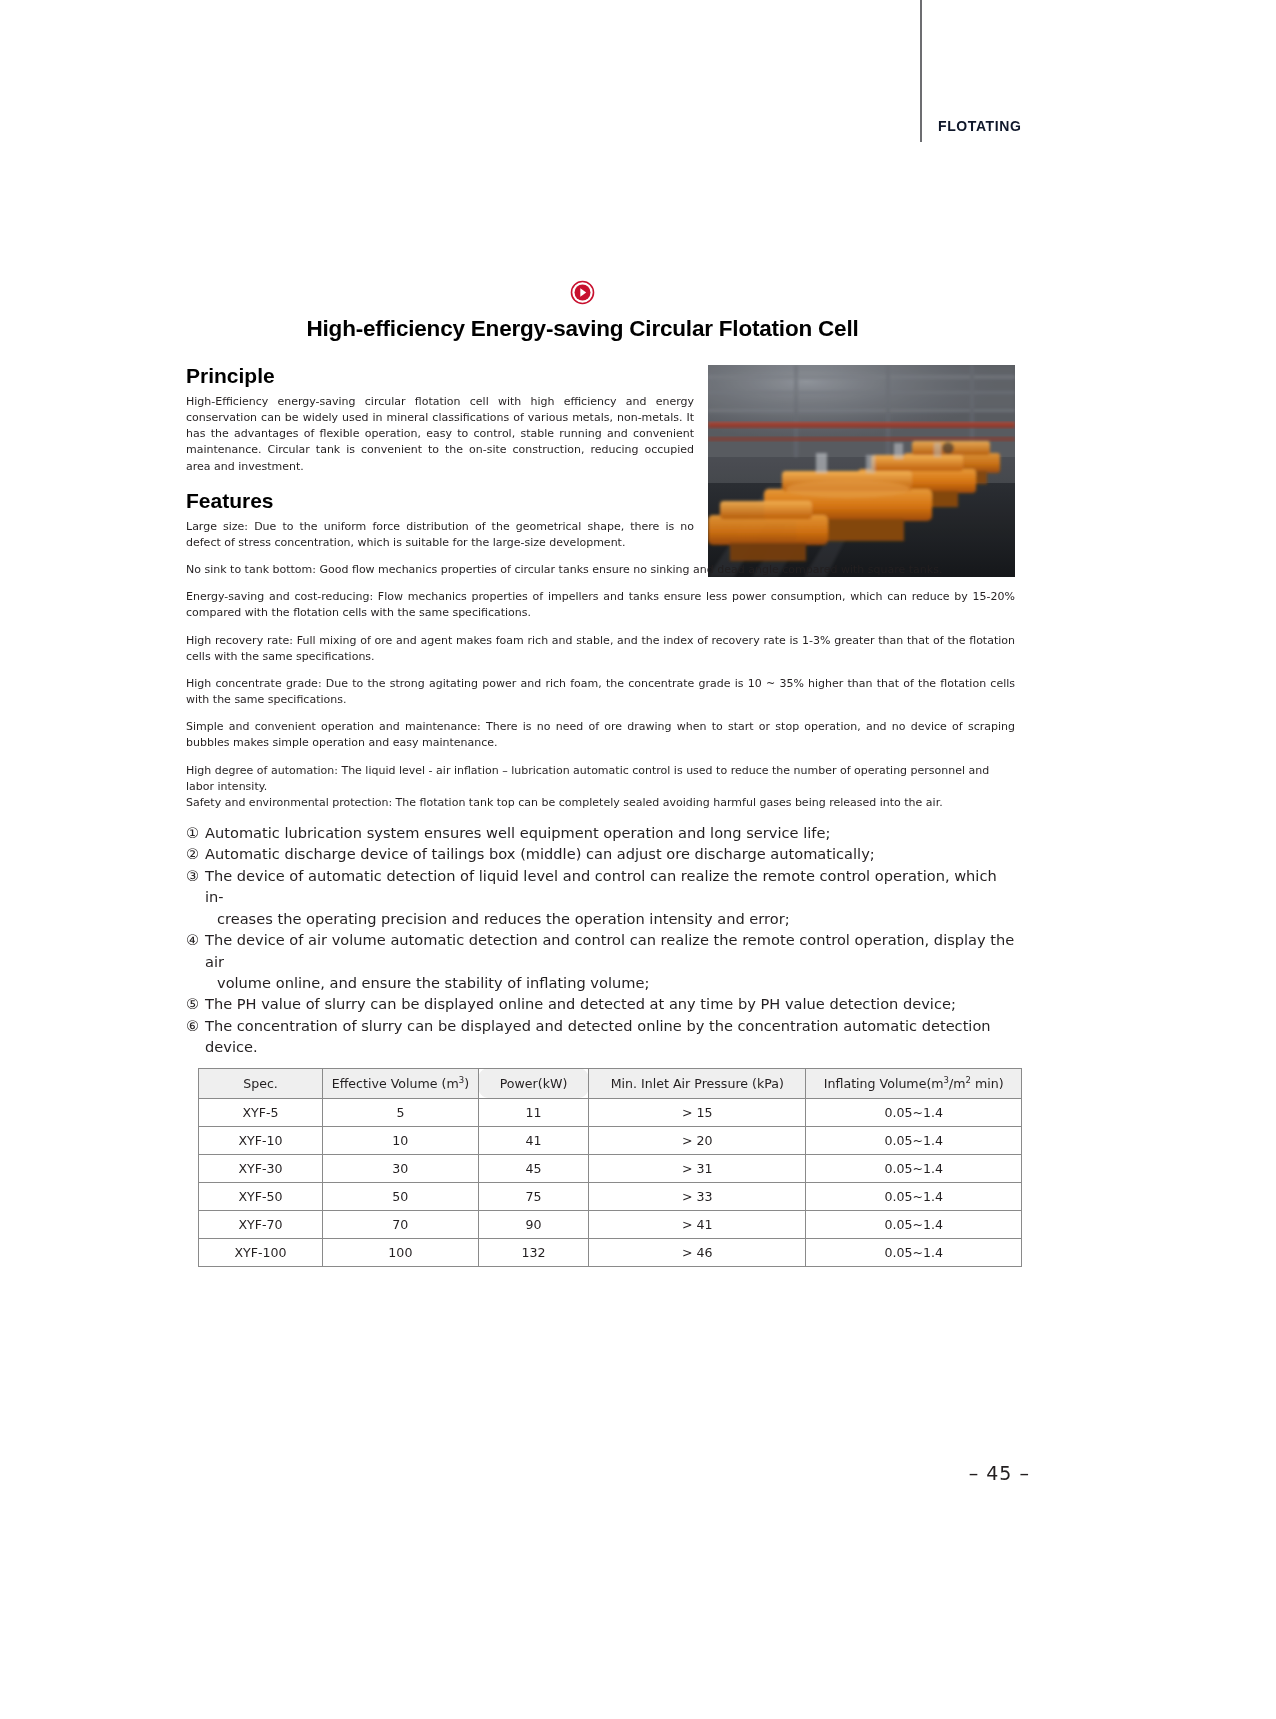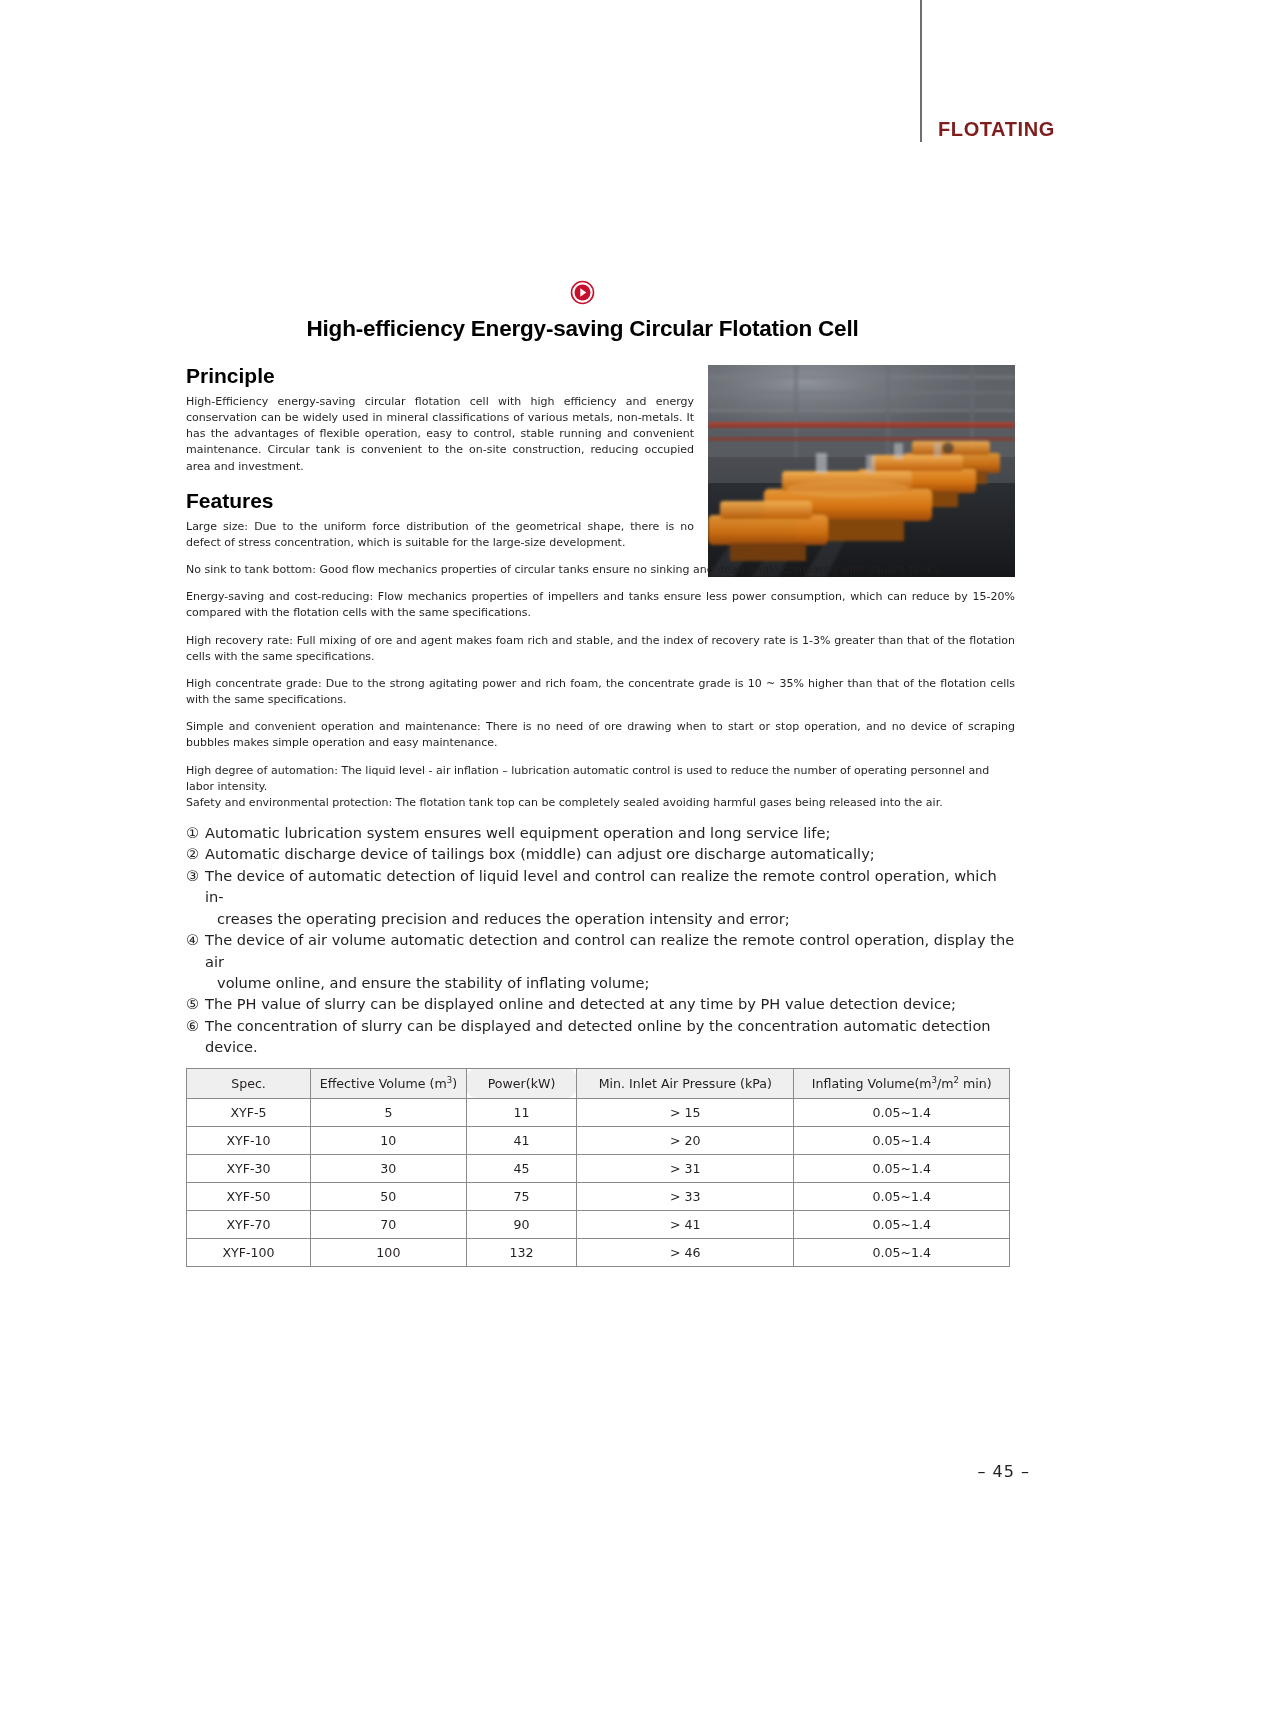--- a/index.html
+++ b/index.html
@@ -29,24 +29,24 @@
     left: 0;
     top: 0;
     width: 2px;
     height: 142px;
     background: #6d6e71;
   }
   .header-label {
     position: absolute;
     left: 18px;
     top: 118px;
-    font-size: 20px;
+    font-size: 14px;
     font-weight: bold;
     letter-spacing: 0.6px;
-    color: #7f1d1d;
+    color: #0f172a;
     font-family: "Liberation Sans", sans-serif;
     white-space: nowrap;
   }
 
   
   .content {
     position: absolute;
     left: 150px;
     top: 280px;
     width: 865px;
@@ -138,21 +138,21 @@
     flex: 1 1 auto;
     text-align: left;
   }
   .circ-text .cont {
     display: block;
     padding-left: 12px;
   }
 
   
   .tbl-wrap {
-    margin: 10px 0 0 36px;
+    margin: 10px 0 0 48px;
     width: 894px;
   }
   table.params {
     border-collapse: collapse;
     width: 824px;
     font-family: "DejaVu Sans", sans-serif;
   }
   table.params th,
   table.params td {
     border: 1px solid #8a8a8a;
@@ -175,21 +175,21 @@
   .col-infl    { width: 216px; }
   sup { font-size: 8.5px; vertical-align: super; line-height: 0; }
 
   
   .page-footer {
     position: absolute;
     left: 0;
     top: 1462px;
     width: 1030px;
     text-align: right;
-    font-size: 16px;
+    font-size: 19px;
     color: #231f20;
     letter-spacing: 1px;
     font-family: "DejaVu Sans", sans-serif;
   }
 </style>
 </head>
 <body>
 
 <div class="page-header">
   <div class="header-rule"></div>

